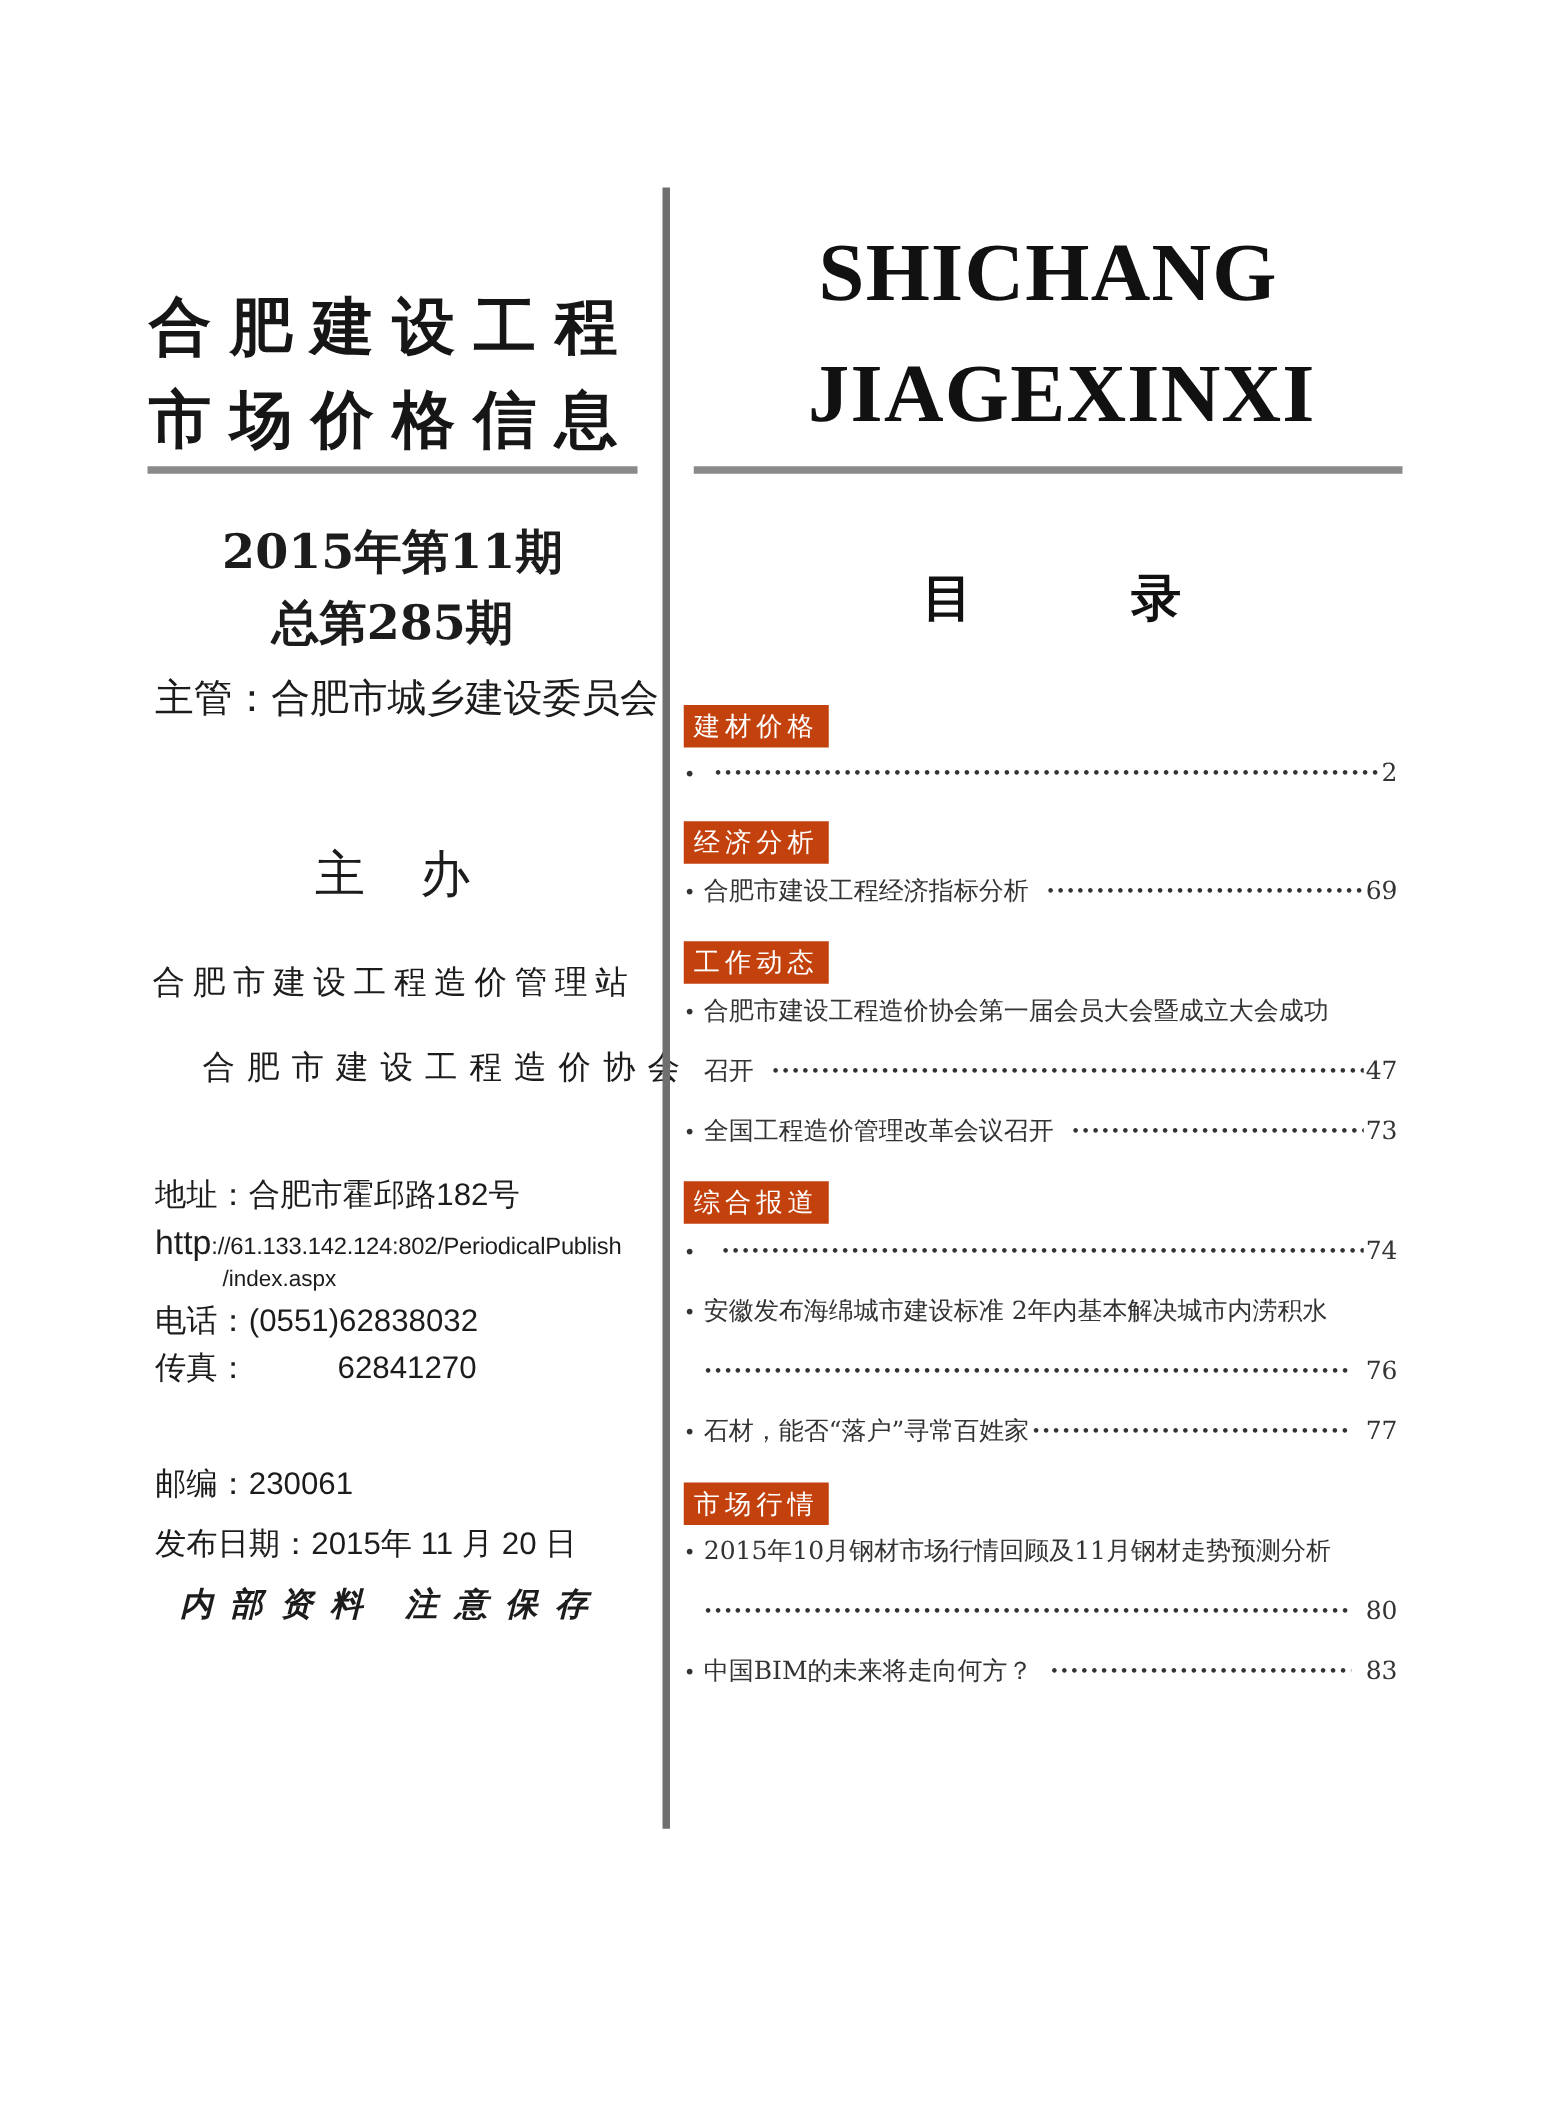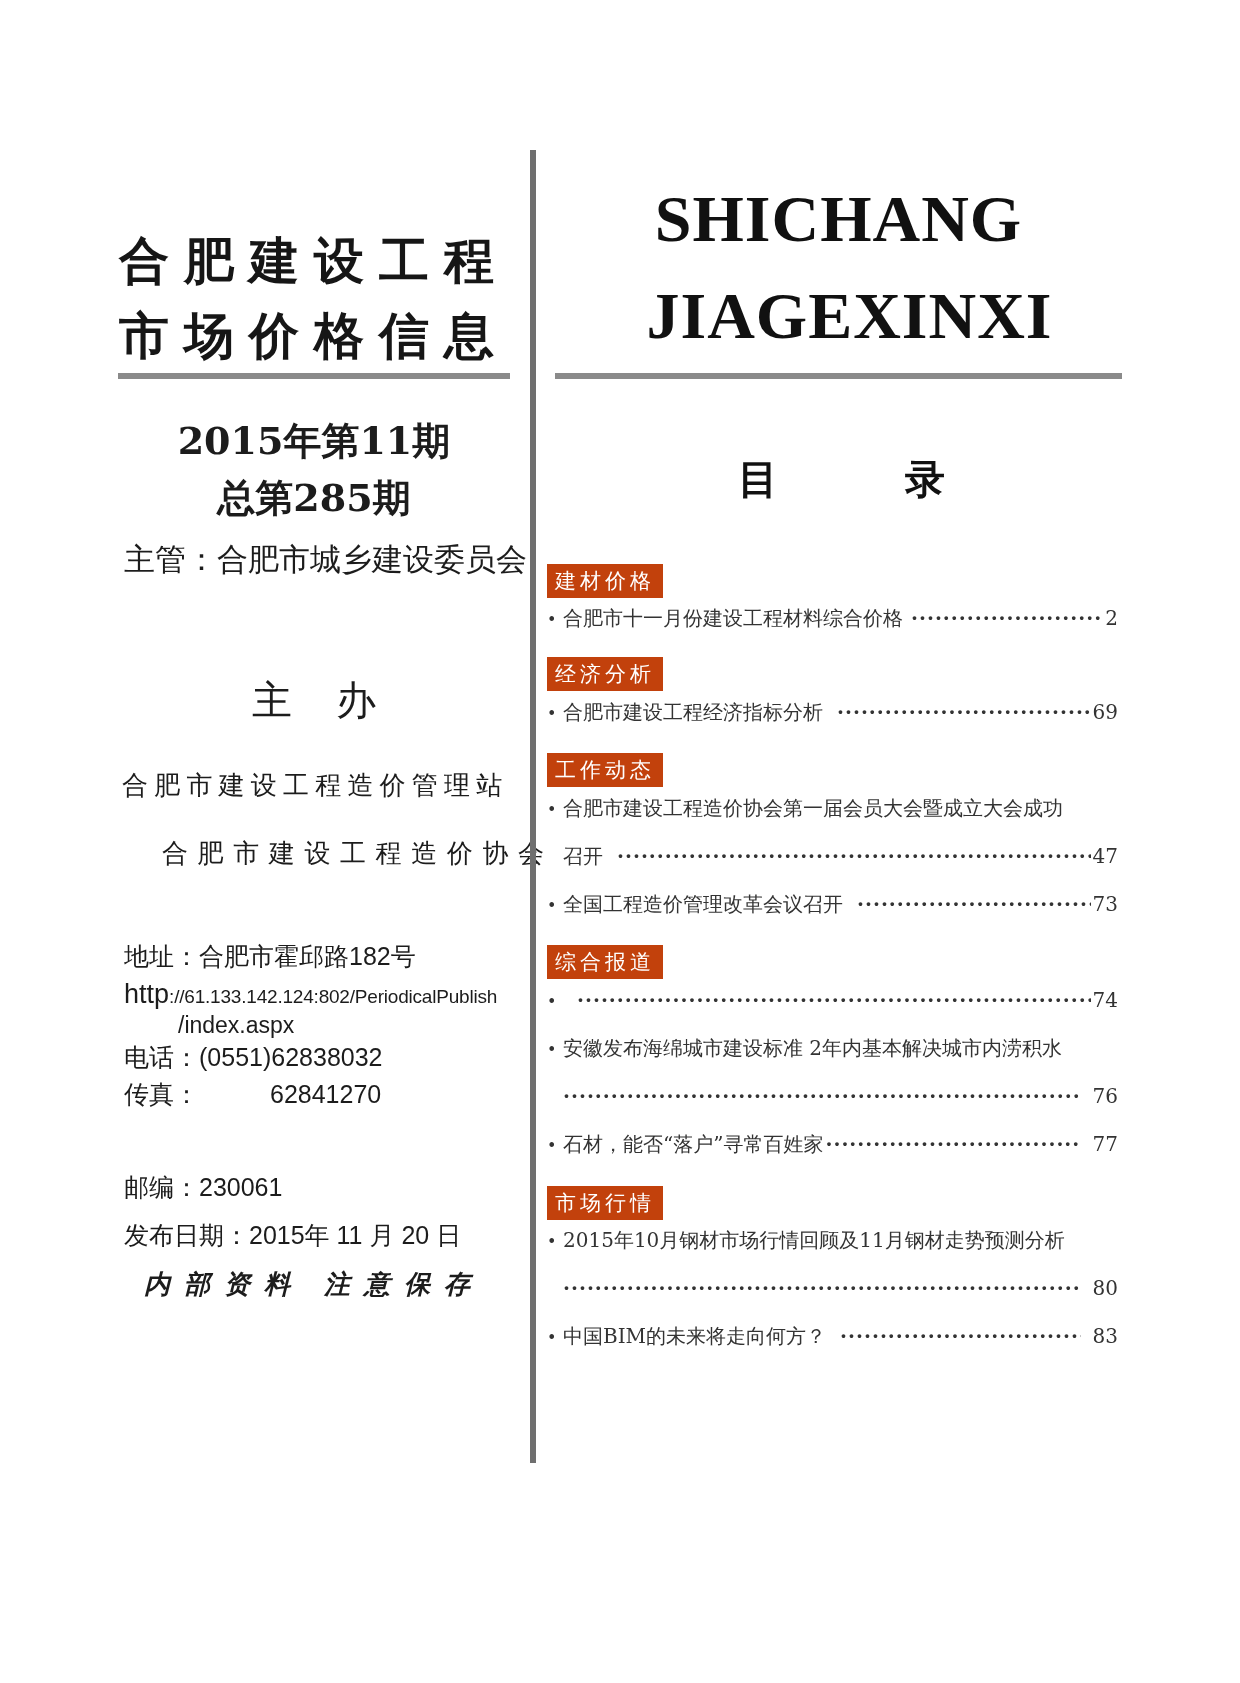--- a/index.html
+++ b/index.html
@@ -85,21 +85,21 @@
       left: 124px;
       font-family: "Liberation Sans", sans-serif;
       font-size: 25px;
       line-height: 1;
       white-space: nowrap;
       color: #1c1c1c;
     }
     .contact.addr { top: 944px; }
     .contact.url { top: 981px; font-size: 27px; }
     .contact.url .url-rest { font-size: 19px; letter-spacing: -0.2px; }
-    .contact.url2 { top: 1014px; left: 178px; font-size: 23px; }
+    .contact.url2 { top: 1014px; left: 178px; font-size: 18px; }
     .contact.tel { top: 1045px; }
     .contact.fax { top: 1082px; }
     .contact.fax .fax-num { position: absolute; left: 146px; top: 0; }
     .contact.zip { top: 1175px; }
     .contact.date { top: 1223px; }
 
     .internal {
       left: 118px; width: 392px; top: 1271px;
       text-align: center;
       font-family: "DejaVu Serif", "Liberation Serif", serif;
@@ -238,21 +238,20 @@
 <div class="abs en-title l1">SHICHANG</div>
 <div class="abs en-title l2">JIAGEXINXI</div>
 <div class="abs hr-right"></div>
 
 <div class="abs toc-heading c1">目</div>
 <div class="abs toc-heading c2">录</div>
 
 <div class="abs sec-label" style="top:564px;">建材价格</div>
 <div class="abs toc-line" style="top:603px;">
   <span class="bullet">•</span>
-  <span class="title">合肥市十一月份建设工程材料综合价格</span>
   <span class="leader"></span>
   <span class="page">2</span>
 </div>
 
 <div class="abs sec-label" style="top:657px;">经济分析</div>
 <div class="abs toc-line" style="top:697px;">
   <span class="bullet">•</span>
   <span class="title">合肥市建设工程经济指标分析</span>
   <span class="leader" style="margin-left:14px;"></span>
   <span class="page">69</span>

